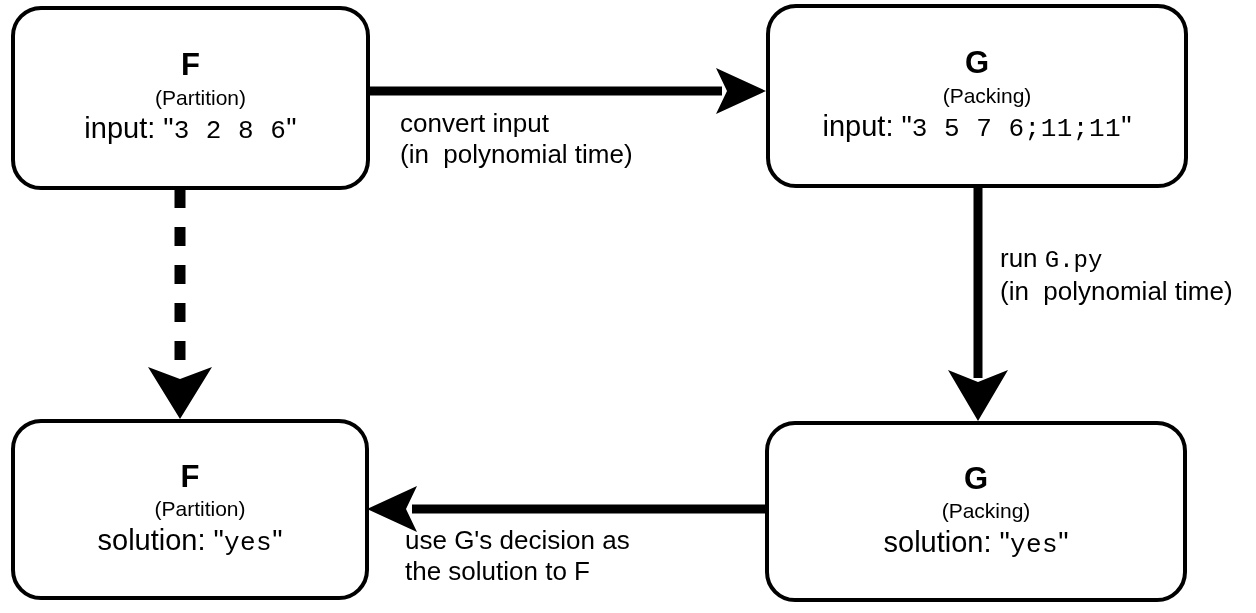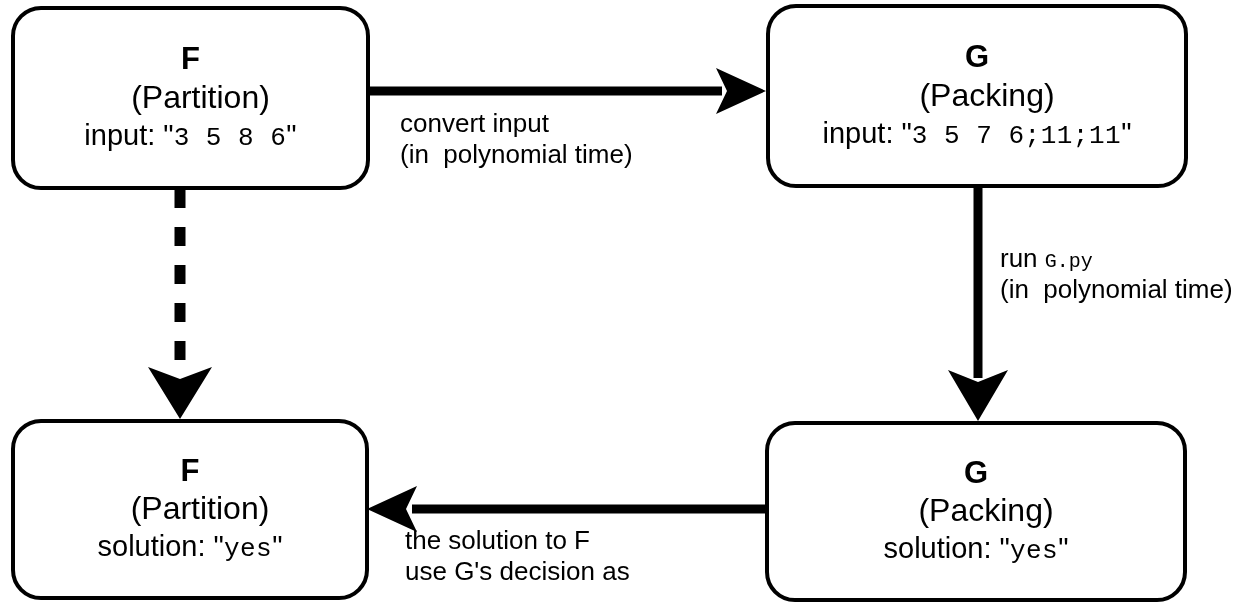--- a/index.html
+++ b/index.html
@@ -31,21 +31,21 @@
     z-index: 3;
   }
   .node-title {
     font-size: 31px;
     font-weight: bold;
     line-height: 1.05;
     letter-spacing: 0px;
     margin-bottom: 4px;
   }
   .node-sub {
-    font-size: 32px;
+    font-size: 21px;
     line-height: 1.12;
     margin-bottom: 3px;
     margin-left: 20px;
   }
   .node-line {
     font-size: 29px;
     line-height: 1.12;
     white-space: nowrap;
   }
   .mono {
@@ -77,21 +77,21 @@
     line-height: 1.2;
     z-index: 4;
     white-space: nowrap;
   }
   .arrow-label div { white-space: pre; }
   #label-convert { left: 400px; top: 108px; width: 340px; }
   #label-run     { left: 1000px; top: 243px; width: 256px; }
   #label-usedec  { left: 405px; top: 525px; width: 330px; }
   .label-mono {
     font-family: "Liberation Mono", "DejaVu Sans Mono", monospace;
-    font-size: 20px;
+    font-size: 24px;
   }
 </style>
 </head>
 <body>
 
 <div id="stage">
 
   <svg id="arrows" viewBox="0 0 1256 613" xmlns="http://www.w3.org/2000/svg">
 
     <g>
@@ -111,21 +111,21 @@
 
     <g>
       <line x1="180" y1="189" x2="180" y2="373" stroke="#000000" stroke-width="11" stroke-dasharray="19 19"></line>
       <path d="M 180,419 L 148,367 L 180,379 L 212,367 Z" fill="#000000"></path>
     </g>
   </svg>
 
   <div class="node" id="node-f-input">
     <div class="node-title">F</div>
     <div class="node-sub">(Partition)</div>
-    <div class="node-line"><span>input: "</span><span class="mono">3  5  8  6</span><span>"</span></div>
+    <div class="node-line"><span>input: "</span><span class="mono">3  2  8  6</span><span>"</span></div>
   </div>
 
   <div class="node" id="node-g-input">
     <div class="node-title">G</div>
     <div class="node-sub">(Packing)</div>
     <div class="node-line"><span>input: "</span><span class="mono">3  5  7  6;11;11</span><span>"</span></div>
   </div>
 
   <div class="node" id="node-f-output">
     <div class="node-title">F</div>
@@ -143,17 +143,17 @@
     <div>convert input</div>
     <div>(in  polynomial time)</div>
   </div>
 
   <div class="arrow-label" id="label-run">
     <div><span>run </span><span class="label-mono">G.py</span></div>
     <div>(in  polynomial time)</div>
   </div>
 
   <div class="arrow-label" id="label-usedec">
+    <div>use G's decision as</div>
     <div>the solution to F</div>
-    <div>use G's decision as</div>
   </div>
 
 </div>
 
 </body></html>

